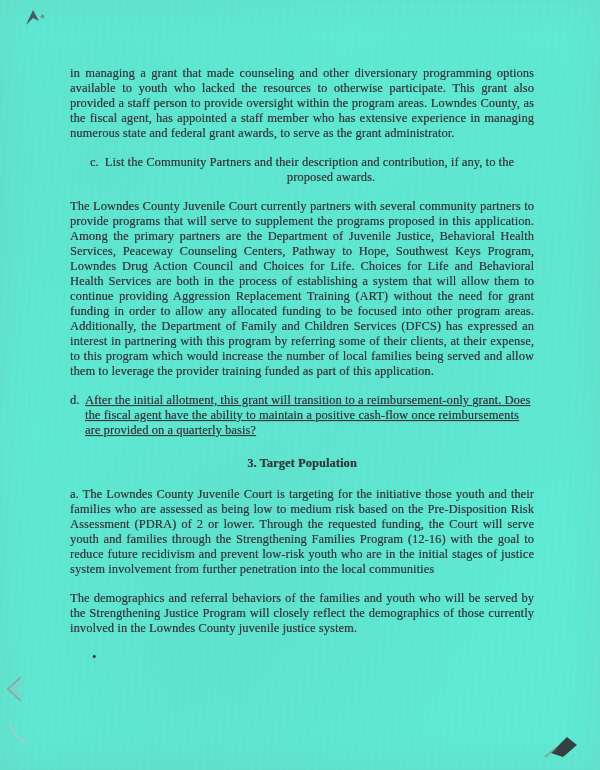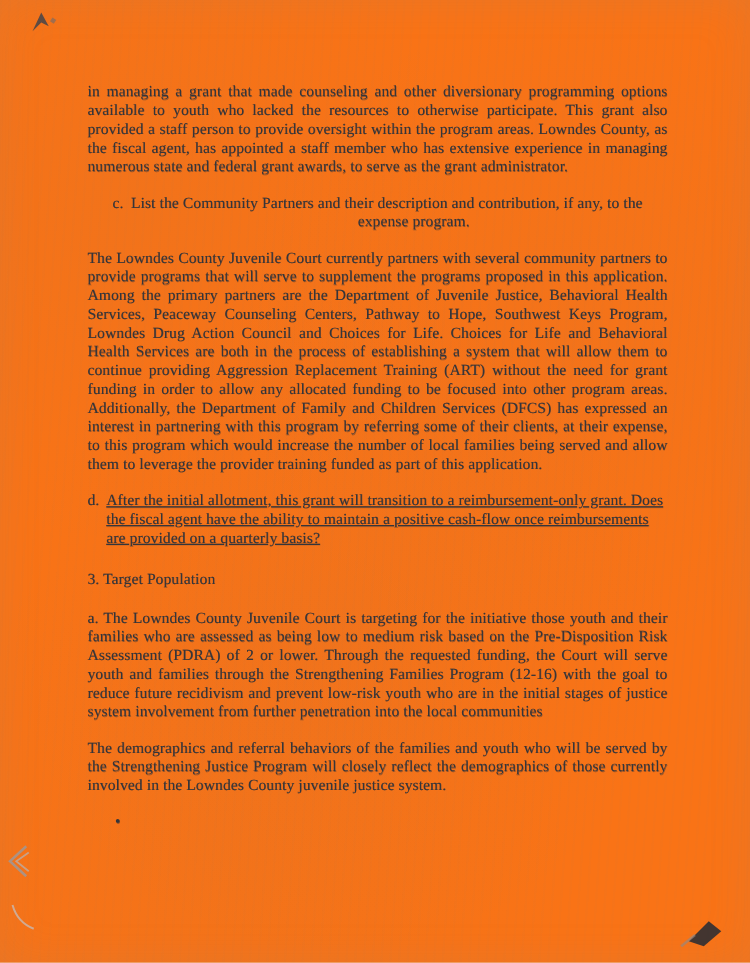--- a/index.html
+++ b/index.html
@@ -4,21 +4,21 @@
 <style>
   html, body { margin: 0; padding: 0; }
   body {
     width: 600px; height: 770px;
     background: #eceae8;
     overflow: hidden;
   }
   .page {
     position: relative;
     width: 600px; height: 770px;
-    background: #f97316;
+    background: #5eead4;
     box-shadow: inset 0 0 34px rgba(140,140,140,0.14);
   }
   
   .page::before {
     content: "";
     position: absolute; inset: 0;
     pointer-events: none;
     background:
       radial-gradient(circle at 18% 22%, rgba(110,110,110,0.05), transparent 35%),
       radial-gradient(circle at 75% 35%, rgba(110,110,110,0.045), transparent 40%),
@@ -42,23 +42,23 @@
 
   .item-c { margin: 0 0 14px 0; text-align: center; }
   .item-c .marker { margin-right: 6px; }
   .item-c .line2 { padding-left: 58px; }
 
   .item-d { display: flex; margin: 0 0 14px 0; text-align: left; }
   .item-d .marker { flex: 0 0 15px; }
   .item-d .body { max-width: 446px; text-decoration: underline; }
 
   .heading {
-    font-weight: normal;
+    font-weight: bold;
     margin: 18px 0 16px 0;
-    text-align: left;
+    text-align: center;
   }
 
   .bullet-item { display: flex; padding-left: 22px; margin: 0 0 12px 0; text-align: left; }
   .bullet-item .marker { flex: 0 0 22px; text-align: left; }
 </style>
 </head>
 <body>
 
 <div class="page">
 
@@ -71,21 +71,21 @@
     <path d="M551,753 L567,737 L577,745 L563,757 Z" fill="#2f2f33" opacity="0.9"></path>
     <path d="M545,757 L556,748" stroke="#8a8a8e" stroke-width="2" fill="none" opacity="0.6"></path>
   </svg>
 
   <div class="content">
 
     <p>in managing a grant that made counseling and other diversionary programming options available to youth who lacked the resources to otherwise participate. This grant also provided a staff person to provide oversight within the program areas. Lowndes County, as the fiscal agent, has appointed a staff member who has extensive experience in managing numerous state and federal grant awards, to serve as the grant administrator.</p>
 
     <div class="item-c">
       <div class="line1"><span class="marker">c.</span><span>List the Community Partners and their description and contribution, if any, to the</span></div>
-      <div class="line2">expense program.</div>
+      <div class="line2">proposed awards.</div>
     </div>
 
     <p>The Lowndes County Juvenile Court currently partners with several community partners to provide programs that will serve to supplement the programs proposed in this application.  Among the primary partners are the Department of Juvenile Justice, Behavioral Health Services, Peaceway Counseling Centers, Pathway to Hope, Southwest Keys Program, Lowndes Drug Action Council and Choices for Life. Choices for Life and Behavioral Health Services are both in the process of establishing a system that will allow them to continue providing Aggression Replacement Training (ART) without the need for grant funding in order to allow any allocated funding to be focused into other program areas.  Additionally, the Department of Family and Children Services (DFCS) has expressed an interest in partnering with this program by referring some of their clients, at their expense, to this program which would increase the number of local families being served and allow them to leverage the provider training funded as part of this application.</p>
 
     <div class="item-d">
       <span class="marker">d.</span>
       <span class="body">After the initial allotment, this grant will transition to a reimbursement-only grant. Does the fiscal agent have the ability to maintain a positive cash-flow once reimbursements are provided on a quarterly basis?</span>
     </div>
 
 

